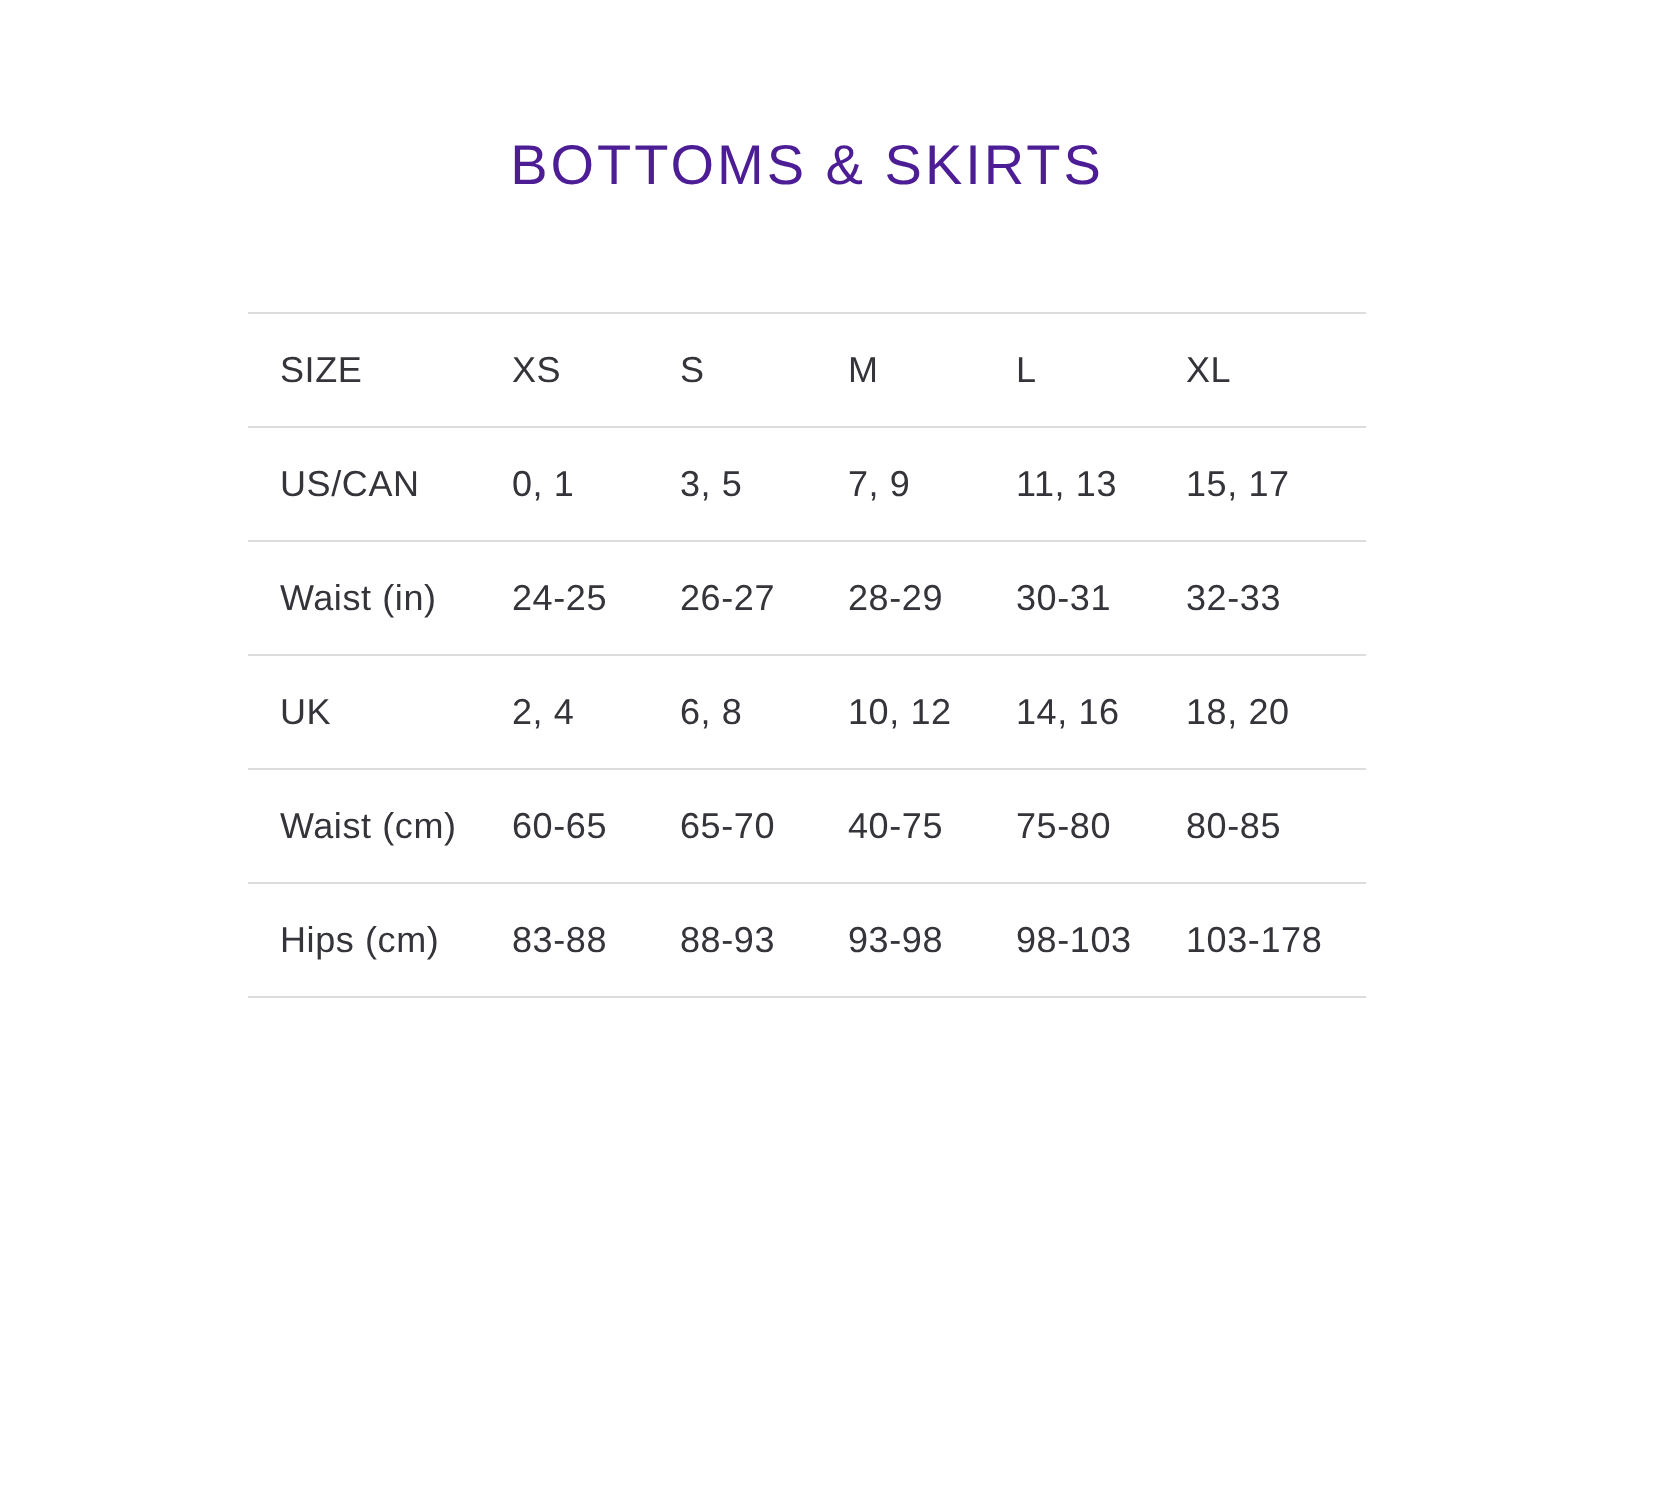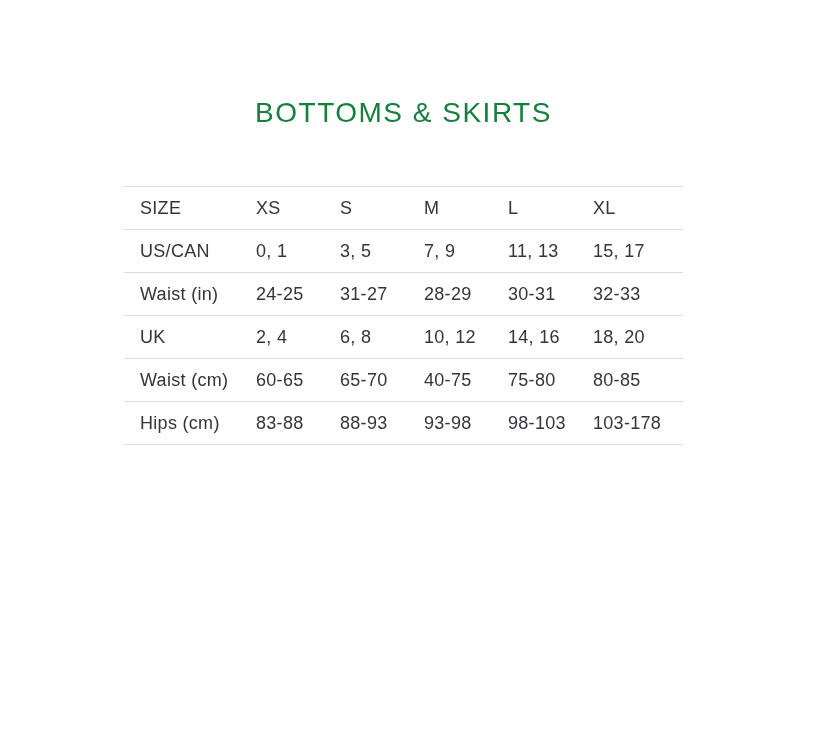--- a/index.html
+++ b/index.html
@@ -8,44 +8,44 @@
     height: 752px;
     background: #ffffff;
     font-family: "Liberation Sans", sans-serif;
     overflow: hidden;
   }
   .content {
     width: 559px;
     margin-left: 124px;
   }
   .title {
-    margin-top: 96px;
+    margin-top: 66px;
     text-align: center;
     font-size: 28px;
     font-weight: 400;
     letter-spacing: 1.5px;
-    color: #15803d;
+    color: #4c1d95;
     line-height: 34px;
   }
   table.size-table {
     margin-top: 56px;
     width: 559px;
     border-collapse: collapse;
     table-layout: fixed;
     border-top: 1px solid #dcdcdc;
     border-bottom: 1px solid #dcdcdc;
   }
   col.c-label { width: 116px; }
   col.c-xs { width: 84px; }
   col.c-s  { width: 84px; }
   col.c-m  { width: 84px; }
   col.c-l  { width: 85px; }
   col.c-xl { width: 106px; }
   th, td {
-    height: 43px;
+    height: 57px;
     padding-left: 16px;
     text-align: left;
     vertical-align: middle;
     font-size: 18px;
     font-weight: 400;
     letter-spacing: 0.3px;
     color: #34343a;
     border-bottom: 1px solid #dcdcdc;
     white-space: nowrap;
   }
@@ -81,21 +81,21 @@
         <td>US/CAN</td>
         <td>0, 1</td>
         <td>3, 5</td>
         <td>7, 9</td>
         <td>11, 13</td>
         <td>15, 17</td>
       </tr>
       <tr>
         <td>Waist (in)</td>
         <td>24-25</td>
-        <td>31-27</td>
+        <td>26-27</td>
         <td>28-29</td>
         <td>30-31</td>
         <td>32-33</td>
       </tr>
       <tr>
         <td>UK</td>
         <td>2, 4</td>
         <td>6, 8</td>
         <td>10, 12</td>
         <td>14, 16</td>

